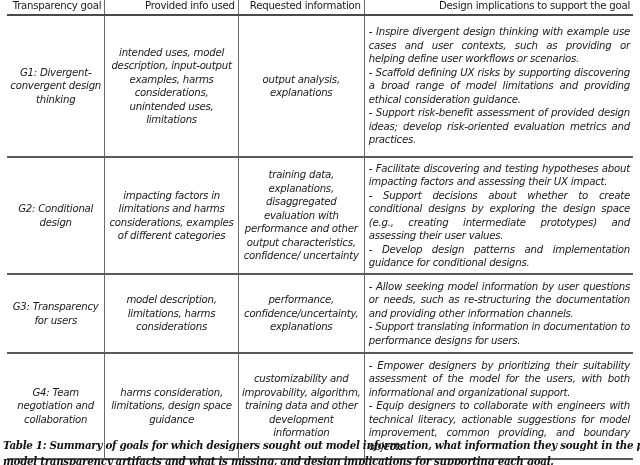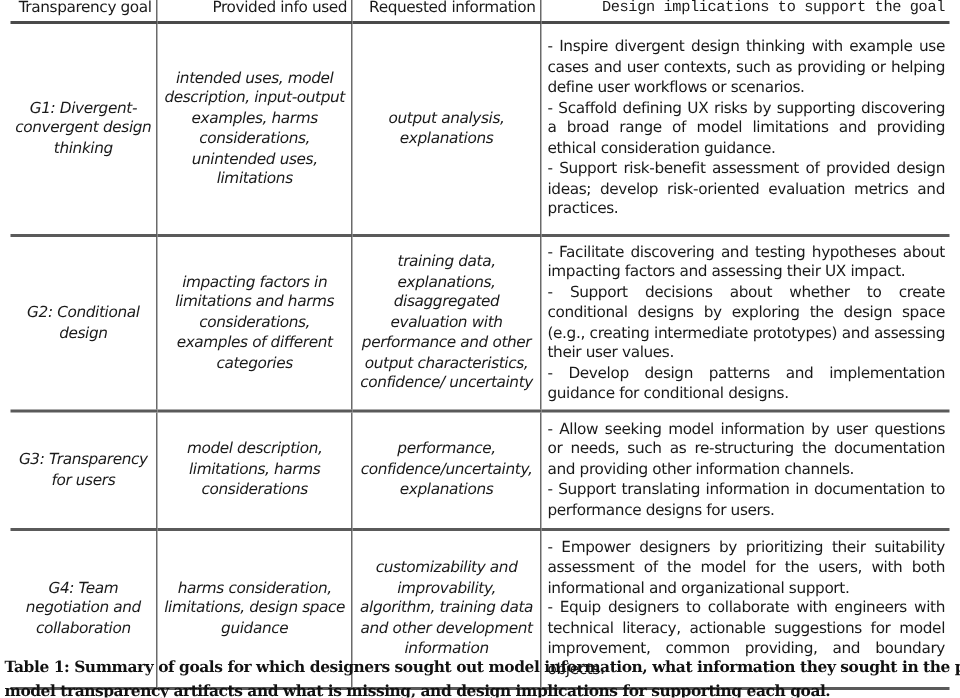--- a/index.html
+++ b/index.html
@@ -17,27 +17,27 @@
     height: 12px; line-height: 12px; border-bottom: 2px solid #4a4a4a;
     white-space: nowrap;
     margin-top: 18px;
   }
   .tbl td { vertical-align: middle; padding: 3px 3px; border-bottom: 2px solid #5a5a5a; }
   .tbl td.c { text-align: center; font-style: italic; }
   .tbl td.impl { text-align: justify; padding-left: 4px; }
   .c1 { width: 92px; }
   .c2 { width: 135px; }
   .c3 { width: 120px; }
-  .c4 { width: 279px; font-family: Liberation Mono, monospace; }
+  .c4 { width: 279px; }
   .tbl .vsep { border-right: 1px solid #6a6a6a; }
   .row1 td { height: 134px; }
   .row2 td { height: 109px; }
   .row3 td { height: 71px; }
   .row4 td { height: 98px; }
-  .line { display: block; }
+  .line { display: block; font-style: italic; }
   .caption {
     position: absolute; left: 3px; top: 437px; width: 640px;
     font-family: "DejaVu Serif", serif; font-weight: bold;
     font-size: 10.3px; line-height: 16px; letter-spacing: -0.3px;
     white-space: nowrap; color: #111;
   }
 </style>
 </head>
 <body>
 

